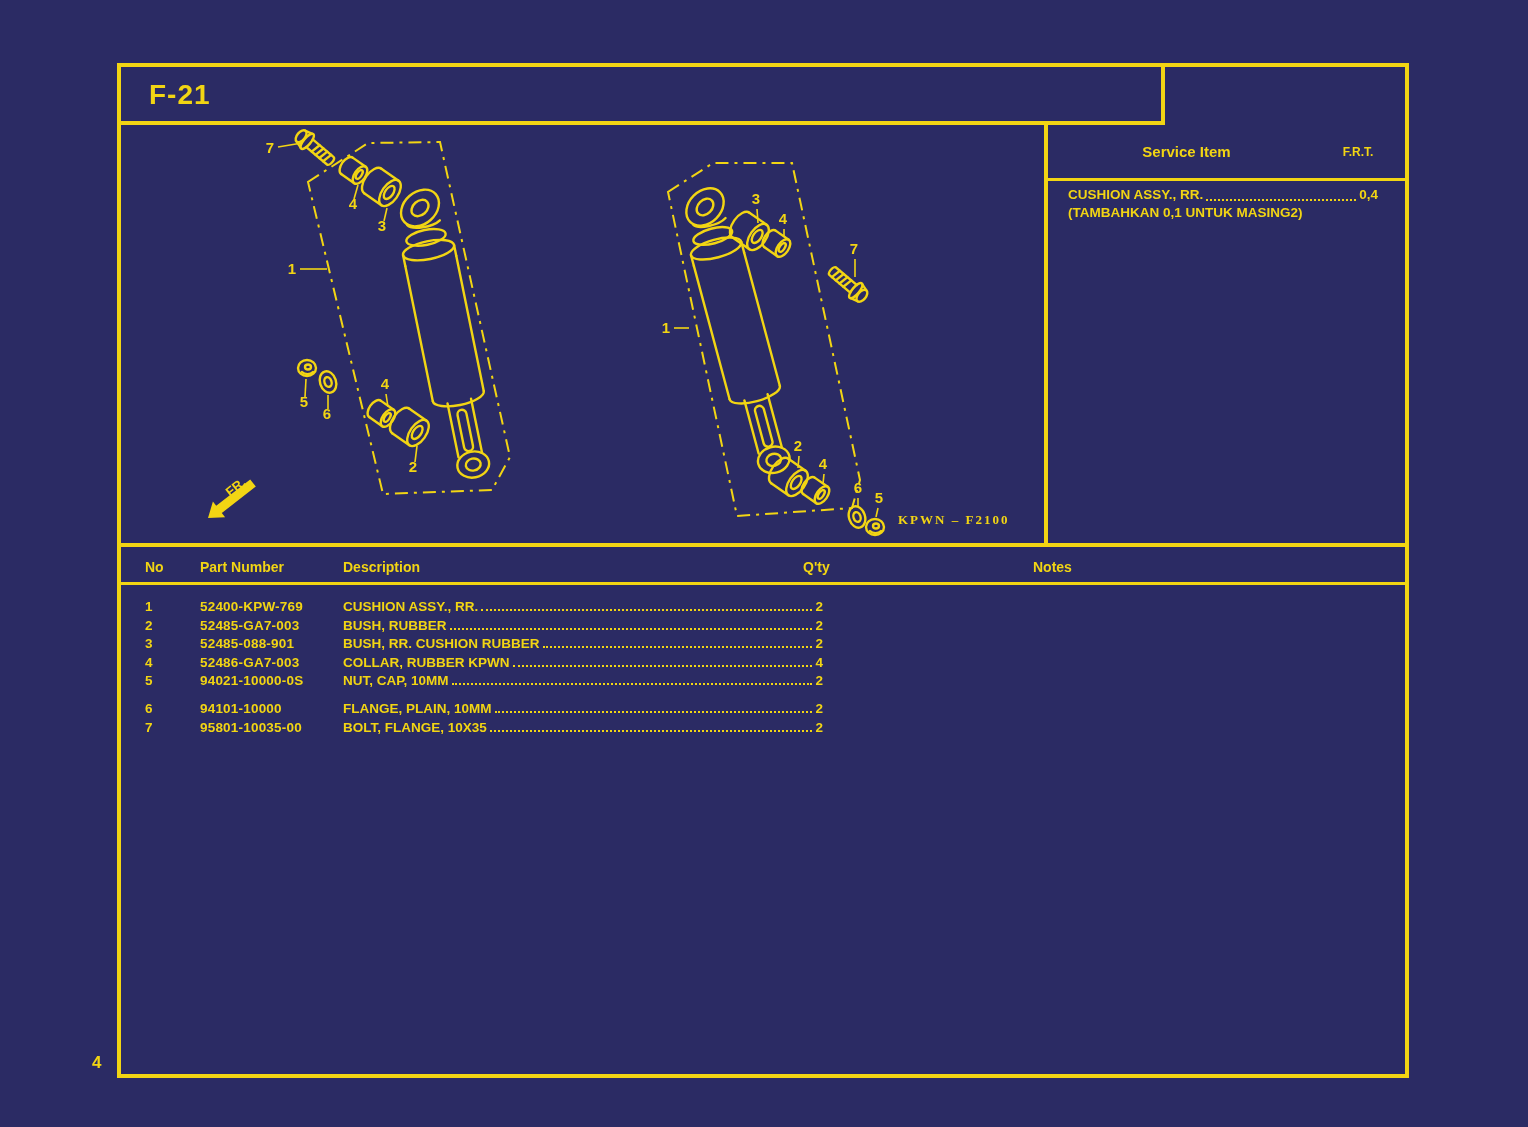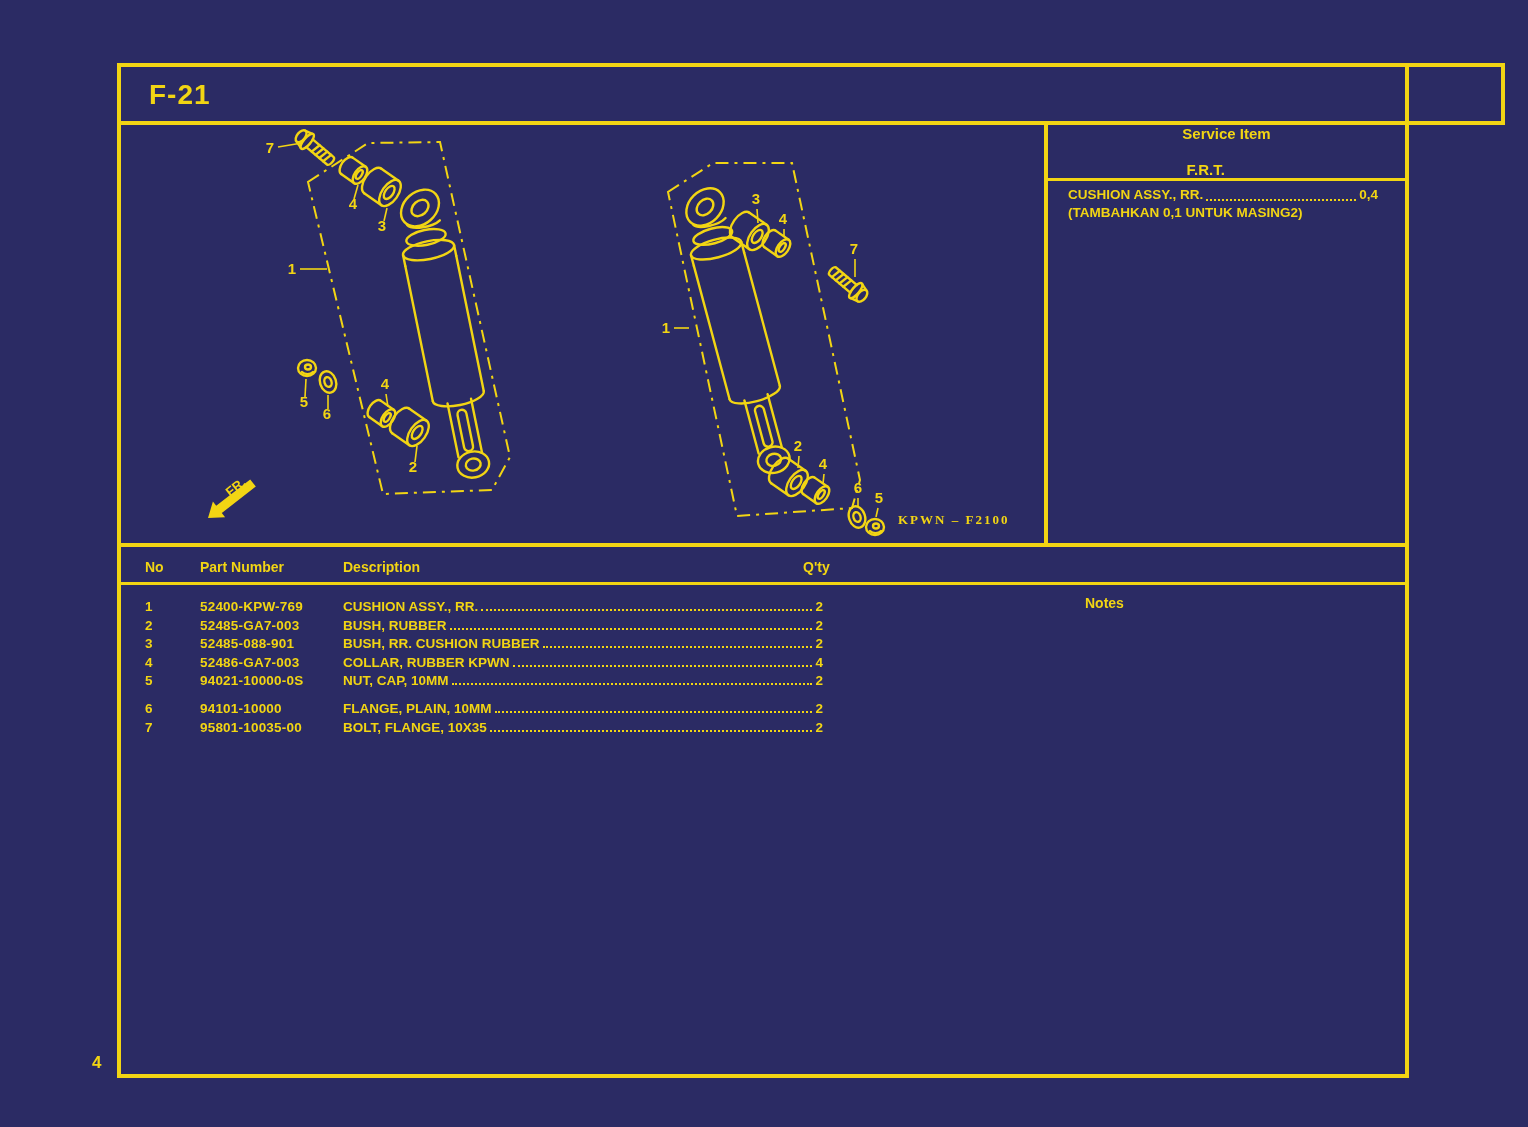--- a/index.html
+++ b/index.html
@@ -9,49 +9,49 @@
   html,body{margin:0;padding:0;background:var(--navy);}
   .screen{position:relative;width:1528px;height:1127px;background:var(--navy);overflow:hidden;
           font-family:"Liberation Sans",sans-serif;color:var(--y);}
   .screen *{box-sizing:border-box;}
 
   
   .frame{position:absolute;left:117px;top:63px;width:1292px;height:1015px;
          border:4px solid var(--y);}
 
   
-  .header-bar{position:absolute;left:117px;top:63px;width:1388px;height:62px;
+  .header-bar{position:absolute;left:117px;top:63px;width:1048px;height:62px;
               border:4px solid var(--y);}
   .page-code{position:absolute;left:28px;top:12px;font-size:28px;font-weight:bold;letter-spacing:1px;}
   .page-title{position:absolute;left:0;right:0;top:15px;text-align:center;
               font-size:25px;font-weight:bold;letter-spacing:2px;}
 
   
   .vdivider{position:absolute;left:1044px;top:125px;width:4px;height:420px;background:var(--y);}
 
   
   .svc-header{position:absolute;left:1048px;top:125px;width:357px;height:56px;
-              border-bottom:3px solid var(--y);display:flex;align-items:center;flex-direction:column;}
+              border-bottom:3px solid var(--y);display:flex;align-items:center;}
   .svc-title{flex:1;text-align:center;font-size:15px;font-weight:bold;}
-  .svc-frt{width:80px;font-size:15px;font-weight:bold;padding-right:14px;text-align:left;}
+  .svc-frt{width:80px;font-size:12px;font-weight:bold;padding-right:14px;text-align:center;}
   .svc-content{position:absolute;left:1068px;top:186px;width:310px;
                font-size:13.5px;font-weight:bold;line-height:18px;}
   .svc-line1{display:flex;align-items:flex-end;}
   .dots{flex:1;margin:0 3px 3px;border-bottom:2px dotted var(--y);height:8px;min-width:12px;}
 
   
   .table-header{position:absolute;left:117px;top:543px;width:1292px;height:42px;
                 border-top:4px solid var(--y);border-bottom:3px solid var(--y);
                 font-size:14px;font-weight:bold;}
   .table-header span{position:absolute;top:12px;}
   .th-no{left:28px;}
   .th-pn{left:83px;text-align:center;}
   .th-desc{left:226px;}
   .th-qty{left:686px;}
-  .th-notes{left:968px;margin-top:36px;}
+  .th-notes{left:916px;}
 
   .table-body{position:absolute;left:117px;top:599px;width:1292px;
               font-size:13.5px;font-weight:bold;}
   .prow{position:relative;height:18.6px;}
   .prow .no{position:absolute;left:28px;width:30px;}
   .prow .pn{position:absolute;left:83px;width:150px;letter-spacing:0.2px;}
   .prow .dq{position:absolute;left:226px;width:480px;display:flex;align-items:flex-end;}
   .prow .qty{text-align:right;}
   .gap{height:9px;}
 

